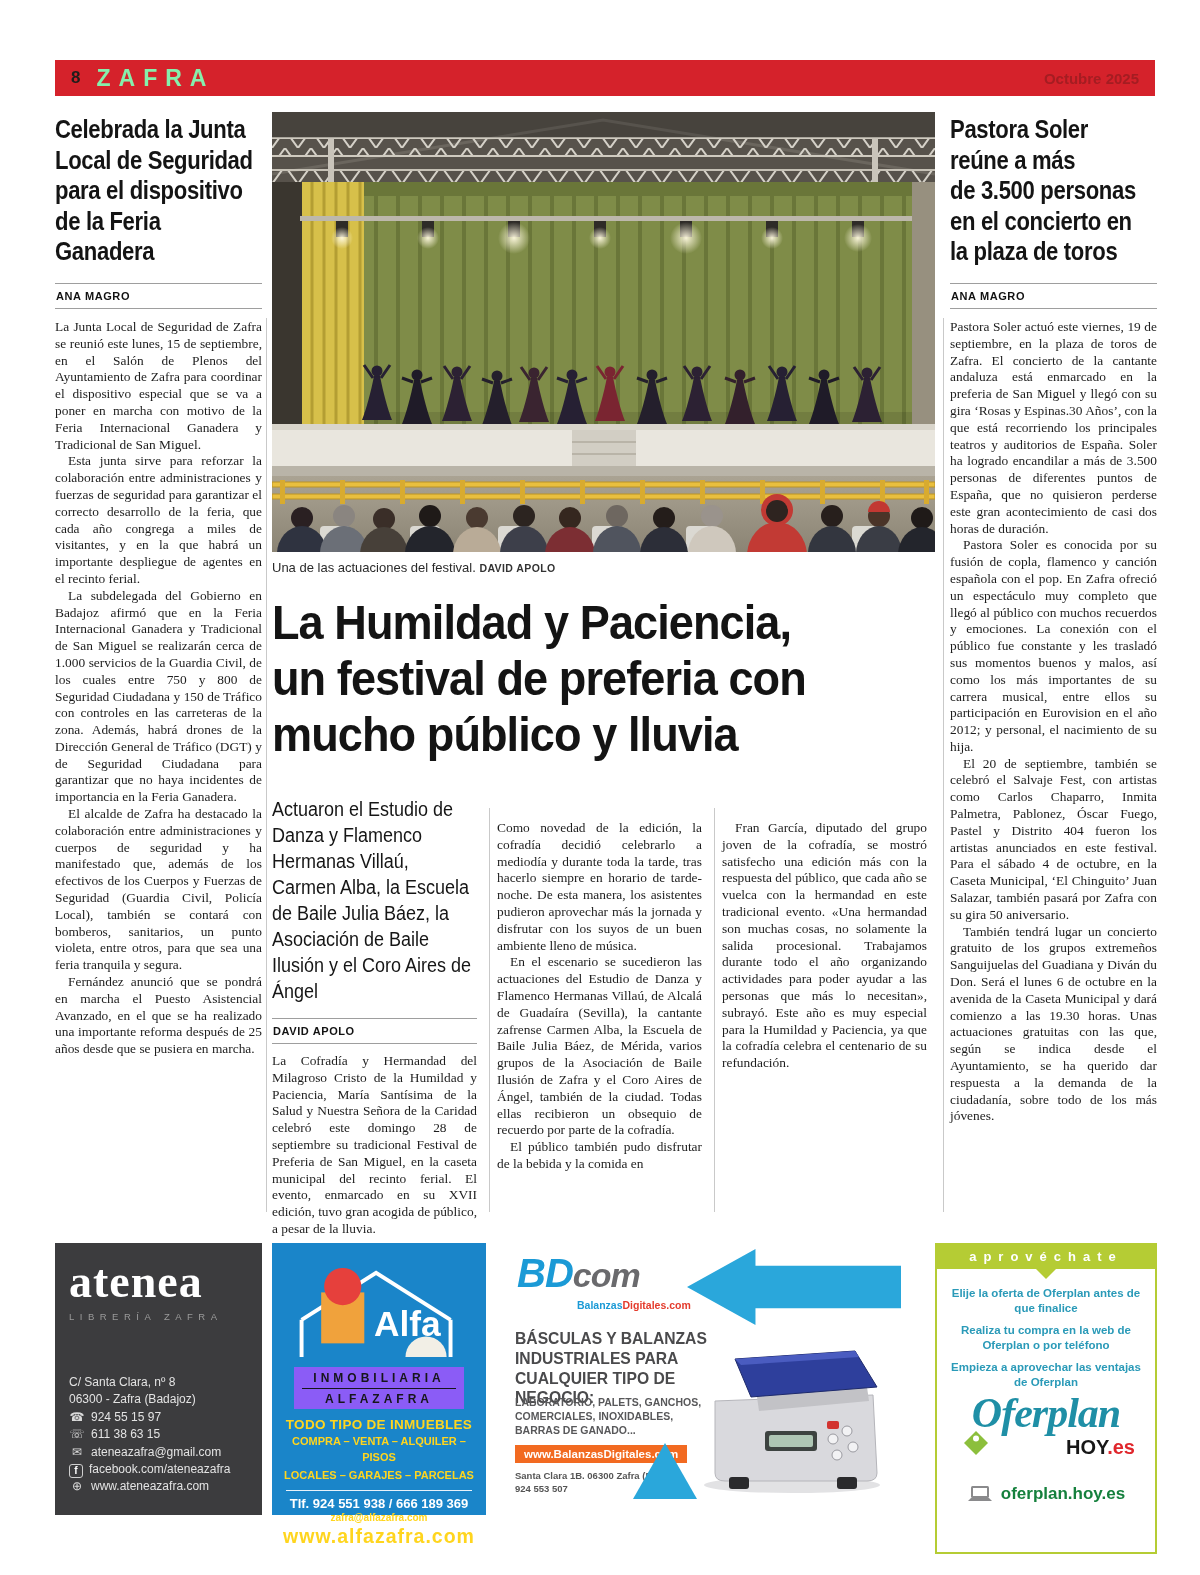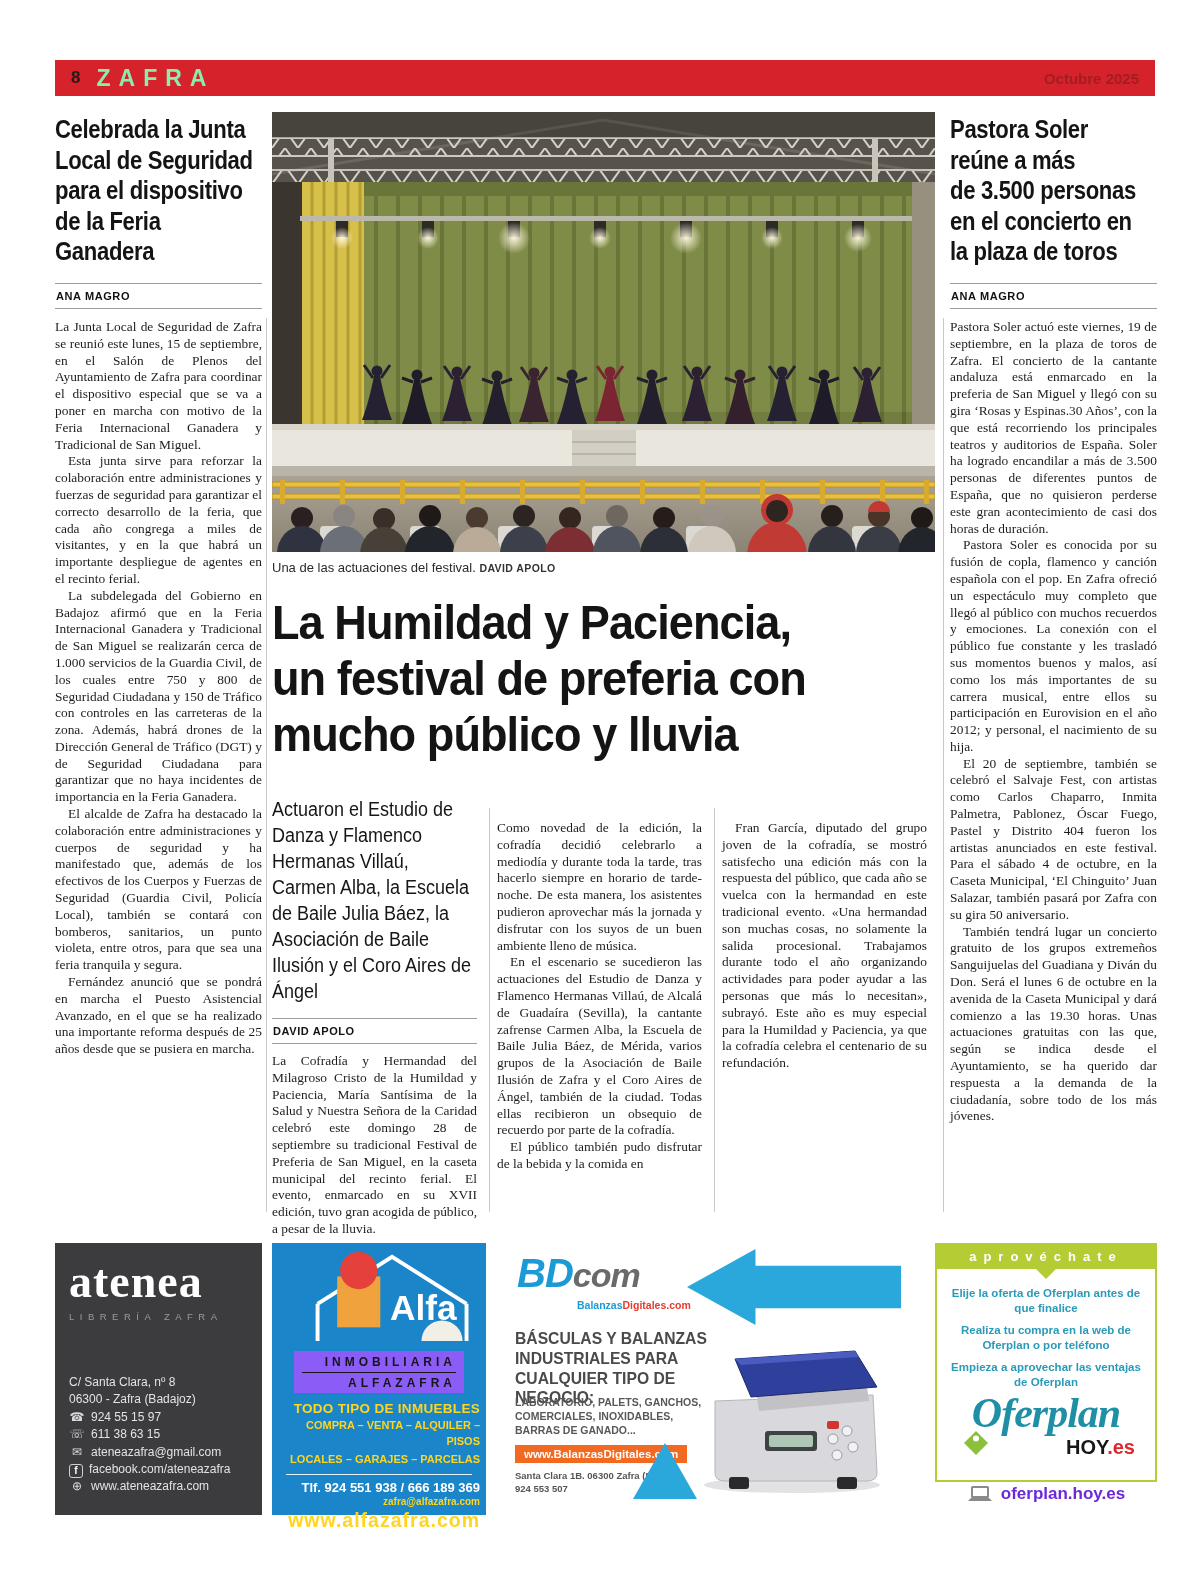--- a/index.html
+++ b/index.html
@@ -52,21 +52,21 @@
   .atenea-logo{font-family:"Liberation Serif",serif;font-weight:700;font-size:46px;line-height:1;
                letter-spacing:1px;color:#fff;}
   .atenea-tag{font-size:9.5px;letter-spacing:5.5px;color:#9b9b9b;margin-top:6px;}
   .atenea-contact{margin-top:52px;font-size:12px;color:#e3e3e3;line-height:1.45;}
   .atenea-contact .row{display:flex;align-items:flex-end;gap:6px;white-space:nowrap;}
   .aticon{display:inline-block;width:16px;text-align:center;color:#d9d9d9;font-size:12px;flex:none;}
   .fbicon{display:inline-block;width:12px;height:12px;border:1px solid #cfcfcf;border-radius:3px;
           font-weight:700;font-size:10px;line-height:11px;text-align:center;color:#fff;flex:none;}
 
   
-  .ad-alfa{left:272px;width:214px;height:272px;background:#1a85c9;text-align:right;padding:4px 6px;}
+  .ad-alfa{left:272px;width:214px;height:272px;background:#1a85c9;text-align:center;padding:20px 6px;}
   .alfa-label{background:#8b5cf6;margin:2px 16px 0;padding:4px 0 3px;}
   .alfa-label .r1{font-weight:700;letter-spacing:4px;font-size:12px;color:#16161a;
                   border-bottom:1.5px solid #16161a;padding-bottom:3px;margin:0 8px;}
   .alfa-label .r2{font-weight:700;letter-spacing:4px;font-size:12px;color:#16161a;padding-top:3px;margin:0 8px;}
   .alfa-slogan{color:#ffd51e;font-weight:700;font-size:13.5px;margin-top:8px;letter-spacing:.3px;}
   .alfa-serv{color:#ffd51e;font-weight:700;font-size:11px;line-height:1.45;margin-top:2px;}
   .alfa-hr{height:1px;background:#e8f2fa;margin:6px 8px 5px;}
   .alfa-phone{color:#ffffff;font-weight:700;font-size:13px;}
   .alfa-mail{color:#ffd51e;font-size:10px;font-weight:700;margin-top:1px;}
   .alfa-web{color:#ffd51e;font-weight:700;font-size:19.5px;letter-spacing:1px;margin-top:2px;}
@@ -86,34 +86,34 @@
   .bd-detail{position:absolute;left:10px;top:152px;width:198px;font-weight:700;font-size:10.5px;
              line-height:1.35;color:#58585a;}
   .bd-webbox{position:absolute;left:10px;top:202px;background:#f26a21;color:#fff;font-weight:700;
              font-size:11.5px;padding:3px 9px;}
   .bd-addr{position:absolute;left:10px;top:226px;font-size:9.5px;font-weight:700;color:#555;line-height:1.4;}
   .bd-triangle{position:absolute;left:128px;top:200px;width:64px;height:56px;background:#2aa7db;
                clip-path:polygon(50% 0,0 100%,100% 100%);}
   .bd-scale{position:absolute;left:182px;top:92px;}
 
   
-  .ad-oferplan{left:935px;width:222px;height:239px;background:#fff;border:2px solid #b5cc34;}
+  .ad-oferplan{left:935px;width:222px;height:311px;background:#fff;border:2px solid #b5cc34;}
   .of-topbar{height:24px;background:#b5cc34;color:#fff;font-weight:600;font-size:13px;
              letter-spacing:7px;text-align:center;line-height:24px;}
   .of-notch{width:0;height:0;margin:0 auto;border-left:10px solid transparent;
             border-right:10px solid transparent;border-top:10px solid #b5cc34;}
   .of-line{color:#2a9ab8;font-weight:700;font-size:11.5px;line-height:1.3;text-align:center;margin:7px 12px 0;}
   .of-brandrow{position:relative;height:84px;margin-top:0;}
   .of-brand{font-family:"Liberation Serif",serif;font-style:italic;font-weight:700;font-size:42px;
             color:#1f8fa6;text-align:center;letter-spacing:-1px;line-height:1.1;}
   .of-tag{position:absolute;left:26px;top:40px;}
   .of-hoy{position:absolute;right:20px;top:46px;font-weight:800;font-size:20px;color:#171717;}
   .of-hoy .es{color:#e0262c;}
   .of-webrow{display:flex;align-items:center;justify-content:center;gap:8px;margin-top:10px;
-             color:#6d28d9;font-weight:700;font-size:17px;}
+             color:#15803d;font-weight:700;font-size:17px;}
 </style>
 </head>
 <body>
 
 <div class="masthead">
   <span class="pagenum">8</span>
   <span class="section">ZAFRA</span>
   <span class="date">Octubre 2025</span>
 </div>
 

